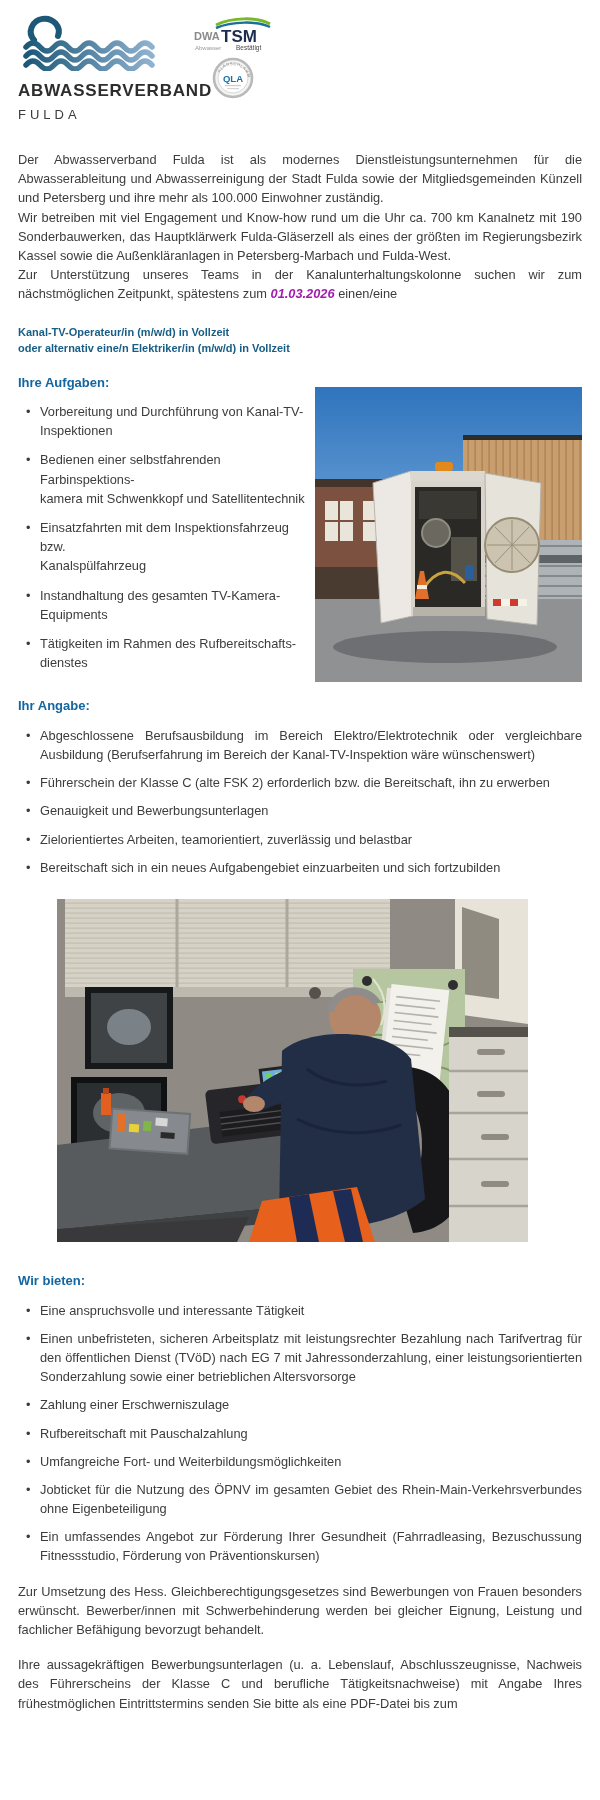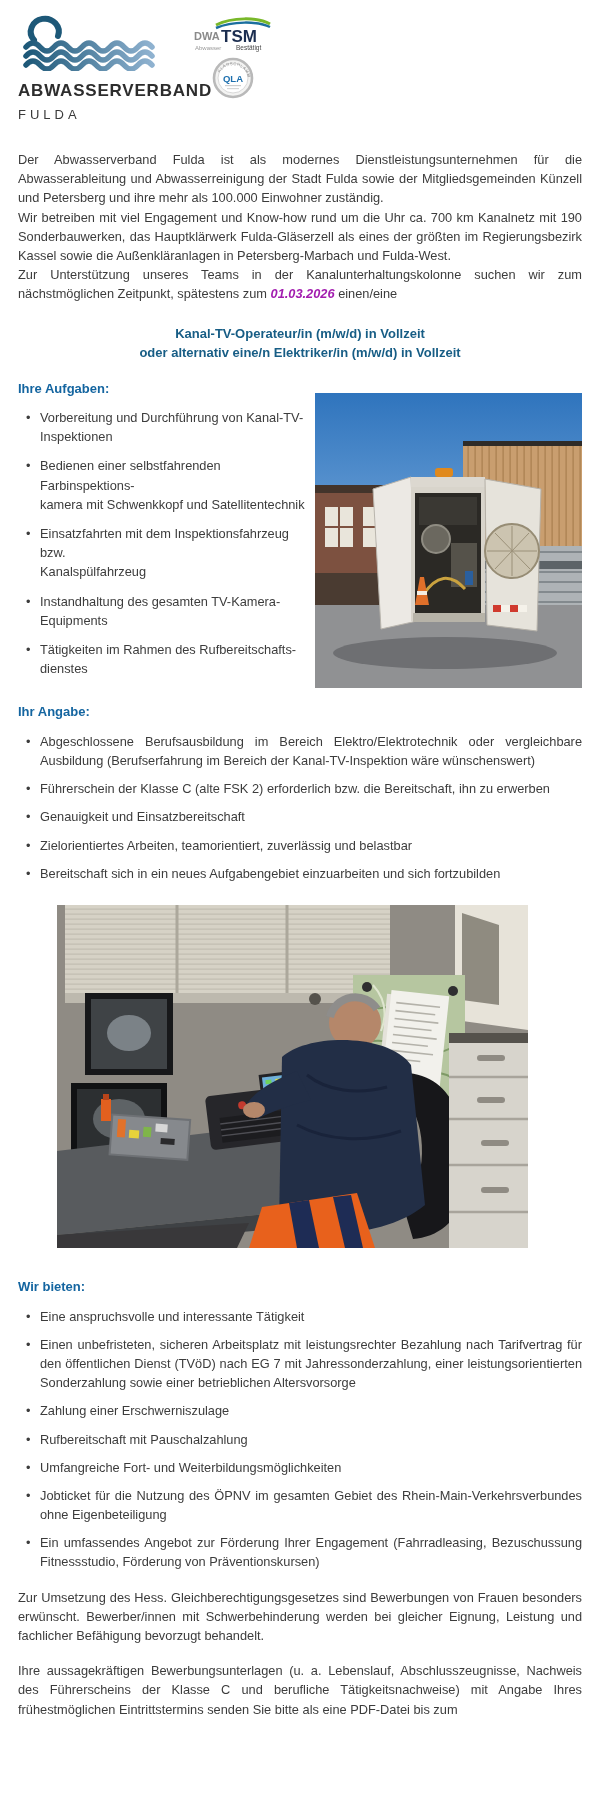--- a/index.html
+++ b/index.html
@@ -15,22 +15,22 @@
   .brand-name{font-weight:bold;font-size:17px;letter-spacing:.8px;color:#2d2d2d;margin-top:2px;}
   .brand-city{font-size:13px;letter-spacing:4px;color:#3a3a3a;margin-top:1px;}
   .badges{position:absolute;left:172px;top:4px;width:86px;text-align:left;}
   .tsm-badge{display:block;margin:0 auto;}
   .qla-badge{display:block;margin:2px auto 0;}
   
   .intro{margin-top:30px;}
   .para{margin:0;text-align:justify;}
   .para + .para{margin-top:0;}
   .para-gap{margin-top:18px;}
-  .job-title{margin:20px 0 6px;text-align:center;color:var(--title-accent,#175d85);
-    font-size:13px;font-weight:bold;line-height:1.5;}
+  .job-title{margin:20px 0 6px;color:var(--title-accent,#175d85);
+    font-size:11px;font-weight:bold;line-height:1.5;}
   h3.sec{margin:0 0 10px;font-size:13px;font-weight:bold;color:var(--heading-accent,#1465a0);}
   ul.blist{list-style:none;margin:0;padding:0;}
   ul.blist li{position:relative;padding-left:22px;margin-bottom:9px;}
   ul.blist li::before{content:"•";position:absolute;left:8px;top:0;color:#3c3c3c;}
   ul.task-list li{white-space:pre-line;margin-bottom:10px;}
   ul.wide li{text-align:justify;}
   
   .two-col{display:flex;margin-top:16px;align-items:flex-end;}
   .col-left{width:297px;flex:none;}
   .col-right{flex:none;margin-left:0;}
@@ -173,21 +173,21 @@
         <rect x="98" y="220" width="72" height="9" fill="#b7b3a8"></rect>
       </svg>
     </figure>
   </div>
 
   <section class="profile-sec">
     <h3 class="sec">Ihr Angabe:</h3>
     <ul class="blist wide">
       <li>Abgeschlossene Berufsausbildung im Bereich Elektro/Elektrotechnik oder vergleichbare Ausbildung (Berufserfahrung im Bereich der Kanal-TV-Inspektion wäre wünschenswert)</li>
       <li>Führerschein der Klasse C (alte FSK 2) erforderlich bzw. die Bereitschaft, ihn zu erwerben</li>
-      <li>Genauigkeit und Einsatzbereitschaft</li>
+      <li>Genauigkeit und Bewerbungsunterlagen</li>
       <li>Zielorientiertes Arbeiten, teamorientiert, zuverlässig und belastbar</li>
       <li>Bereitschaft sich in ein neues Aufgabengebiet einzuarbeiten und sich fortzubilden</li>
     </ul>
   </section>
 
   <figure class="control-photo">
     <svg width="471" height="343" viewBox="0 0 471 343">
       <defs>
         <pattern id="louver" width="12" height="5" patternUnits="userSpaceOnUse">
           <rect width="12" height="5" fill="#d6d2c6"></rect>
@@ -276,21 +276,21 @@
 
   <section class="offer-sec">
     <h3 class="sec">Wir bieten:</h3>
     <ul class="blist wide">
       <li>Eine anspruchsvolle und interessante Tätigkeit</li>
       <li>Einen unbefristeten, sicheren Arbeitsplatz mit leistungsrechter Bezahlung nach Tarifvertrag für den öffentlichen Dienst (TVöD) nach EG 7 mit Jahressonderzahlung, einer leistungsorientierten Sonderzahlung sowie einer betrieblichen Altersvorsorge</li>
       <li>Zahlung einer Erschwerniszulage</li>
       <li>Rufbereitschaft mit Pauschalzahlung</li>
       <li>Umfangreiche Fort- und Weiterbildungsmöglichkeiten</li>
       <li>Jobticket für die Nutzung des ÖPNV im gesamten Gebiet des Rhein-Main-Verkehrsverbundes ohne Eigenbeteiligung</li>
-      <li>Ein umfassendes Angebot zur Förderung Ihrer Engagement (Fahrradleasing, Bezuschussung Fitnessstudio, Förderung von Präventionskursen)</li>
+      <li>Ein umfassendes Angebot zur Förderung Ihrer Gesundheit (Fahrradleasing, Bezuschussung Fitnessstudio, Förderung von Präventionskursen)</li>
     </ul>
   </section>
 
   <section class="closing">
     <p>Zur Umsetzung des Hess. Gleichberechtigungsgesetzes sind Bewerbungen von Frauen besonders erwünscht. Bewerber/innen mit Schwerbehinderung werden bei gleicher Eignung, Leistung und fachlicher Befähigung bevorzugt behandelt.</p>
     <p><span>Ihre aussagekräftigen Bewerbungsunterlagen (u. a. Lebenslauf, Abschlusszeugnisse, Nachweis des Führerscheins der Klasse C und berufliche Tätigkeitsnachweise) mit Angabe Ihres frühestmöglichen Eintrittstermins senden Sie bitte als eine PDF-Datei bis zum </span></p>
 
   </section>
 
 </div>

